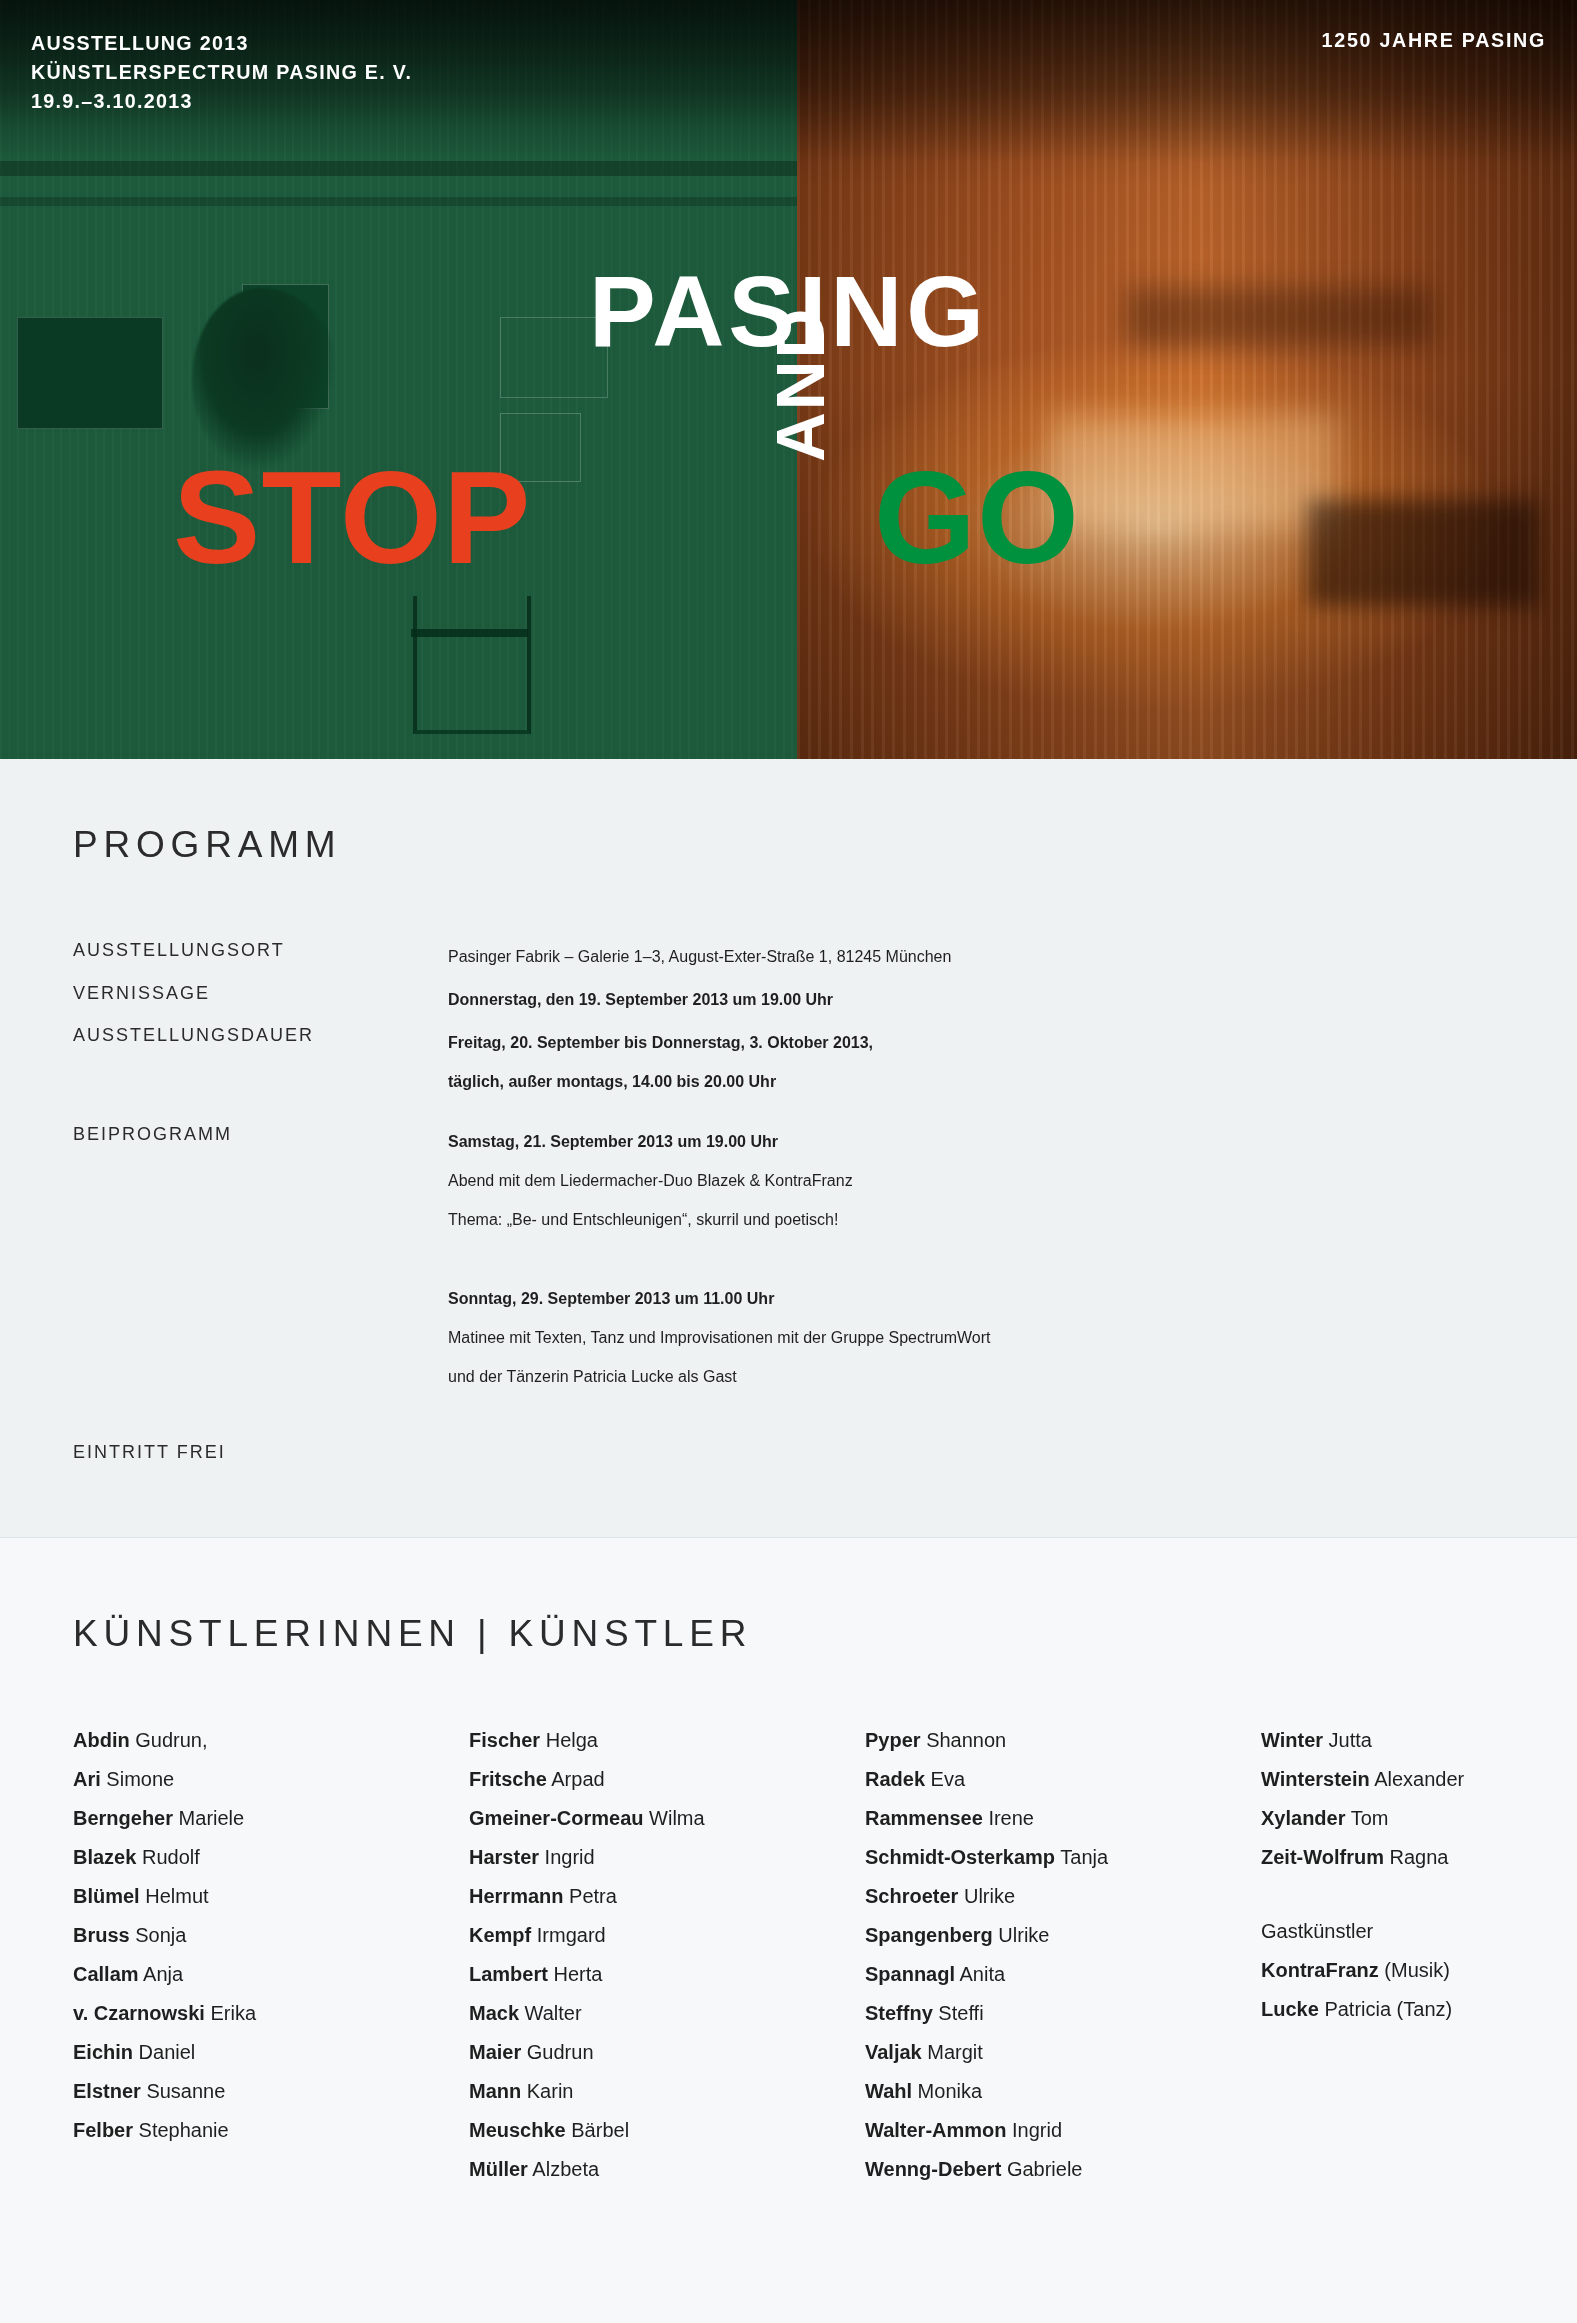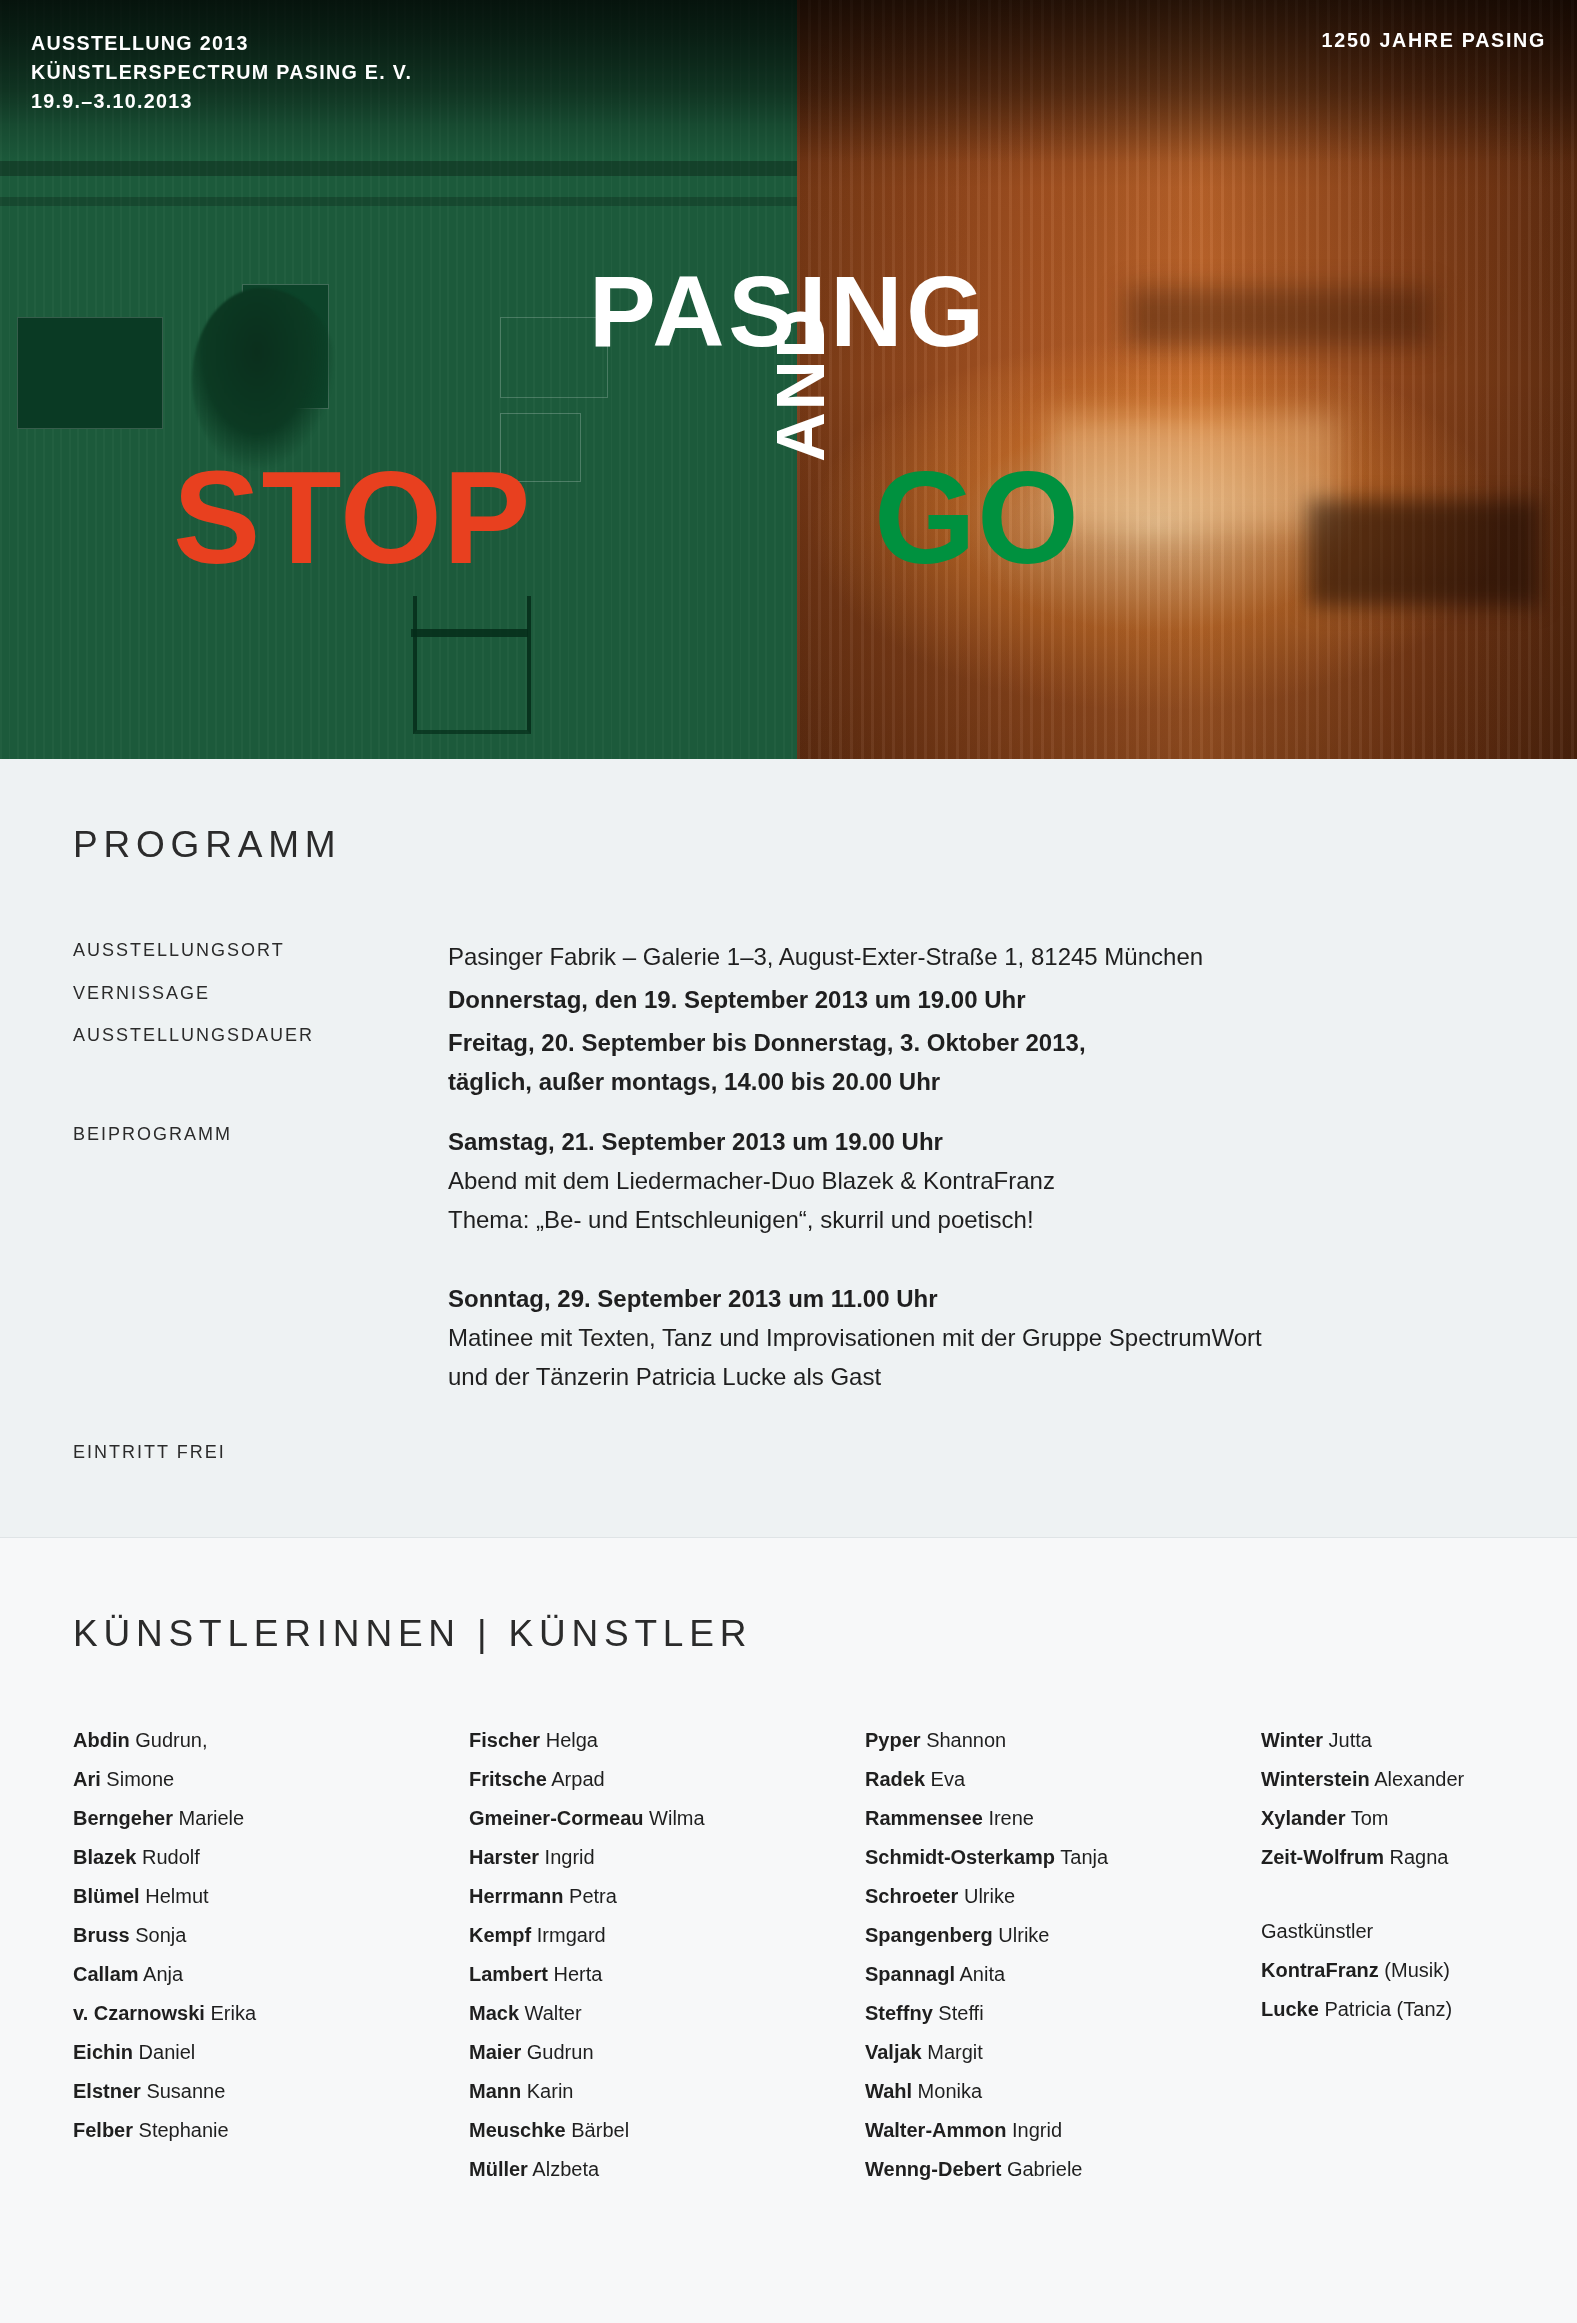--- a/index.html
+++ b/index.html
@@ -281,21 +281,21 @@
   .prog-label {
     width: 375px;
     flex: 0 0 375px;
     font-size: 18px;
     letter-spacing: 2px;
     color: #2b2b2b;
     padding-top: 2.9px;
   }
   .prog-value {
     flex: 1;
-    font-size: 24px;
+    font-size: 16px;
     line-height: 39px;
     color: #1f1f1f;
   }
   .prog-value .bold {
     font-weight: bold;
   }
   .prog-row.spaced {
     margin-top: 40px;
   }
   .prog-row.gap-after {

